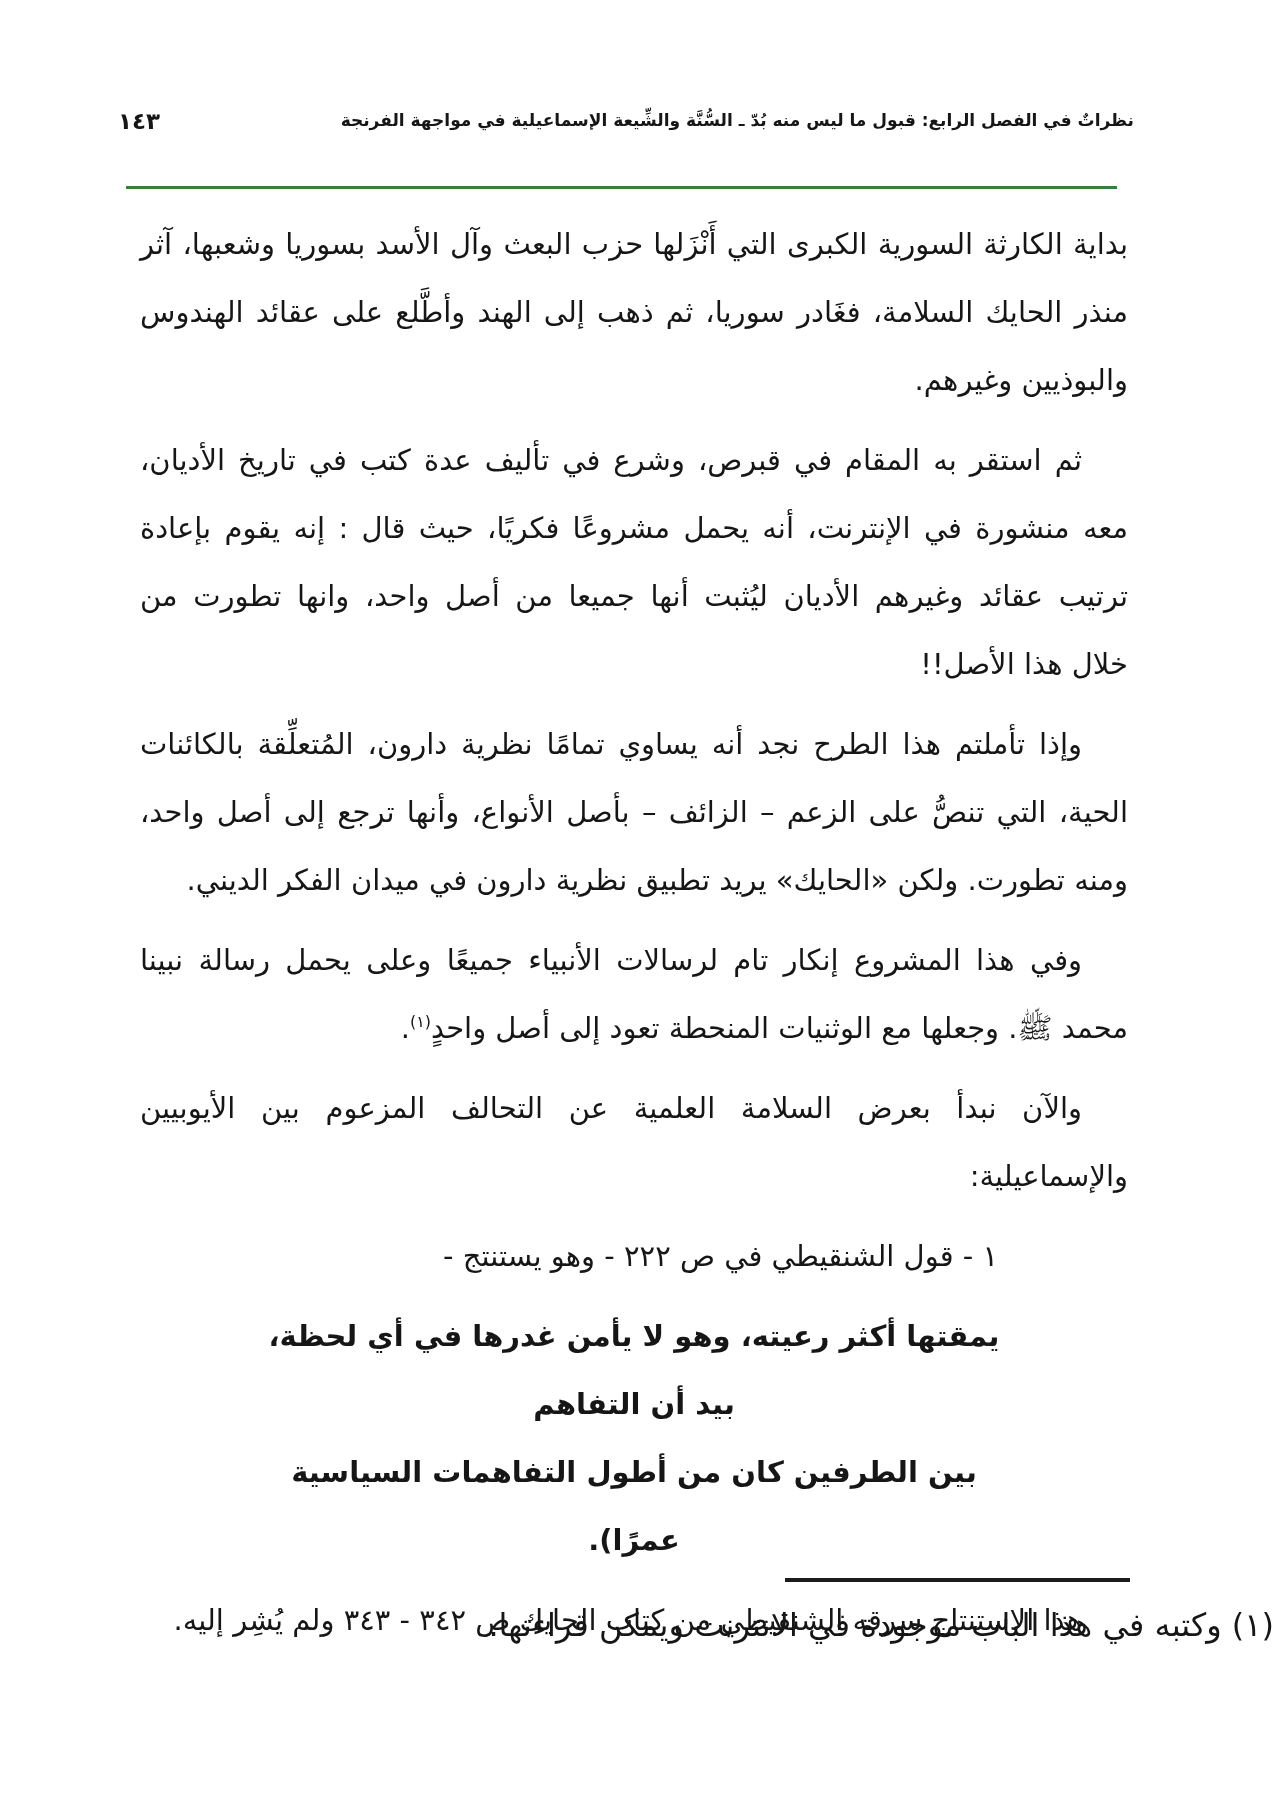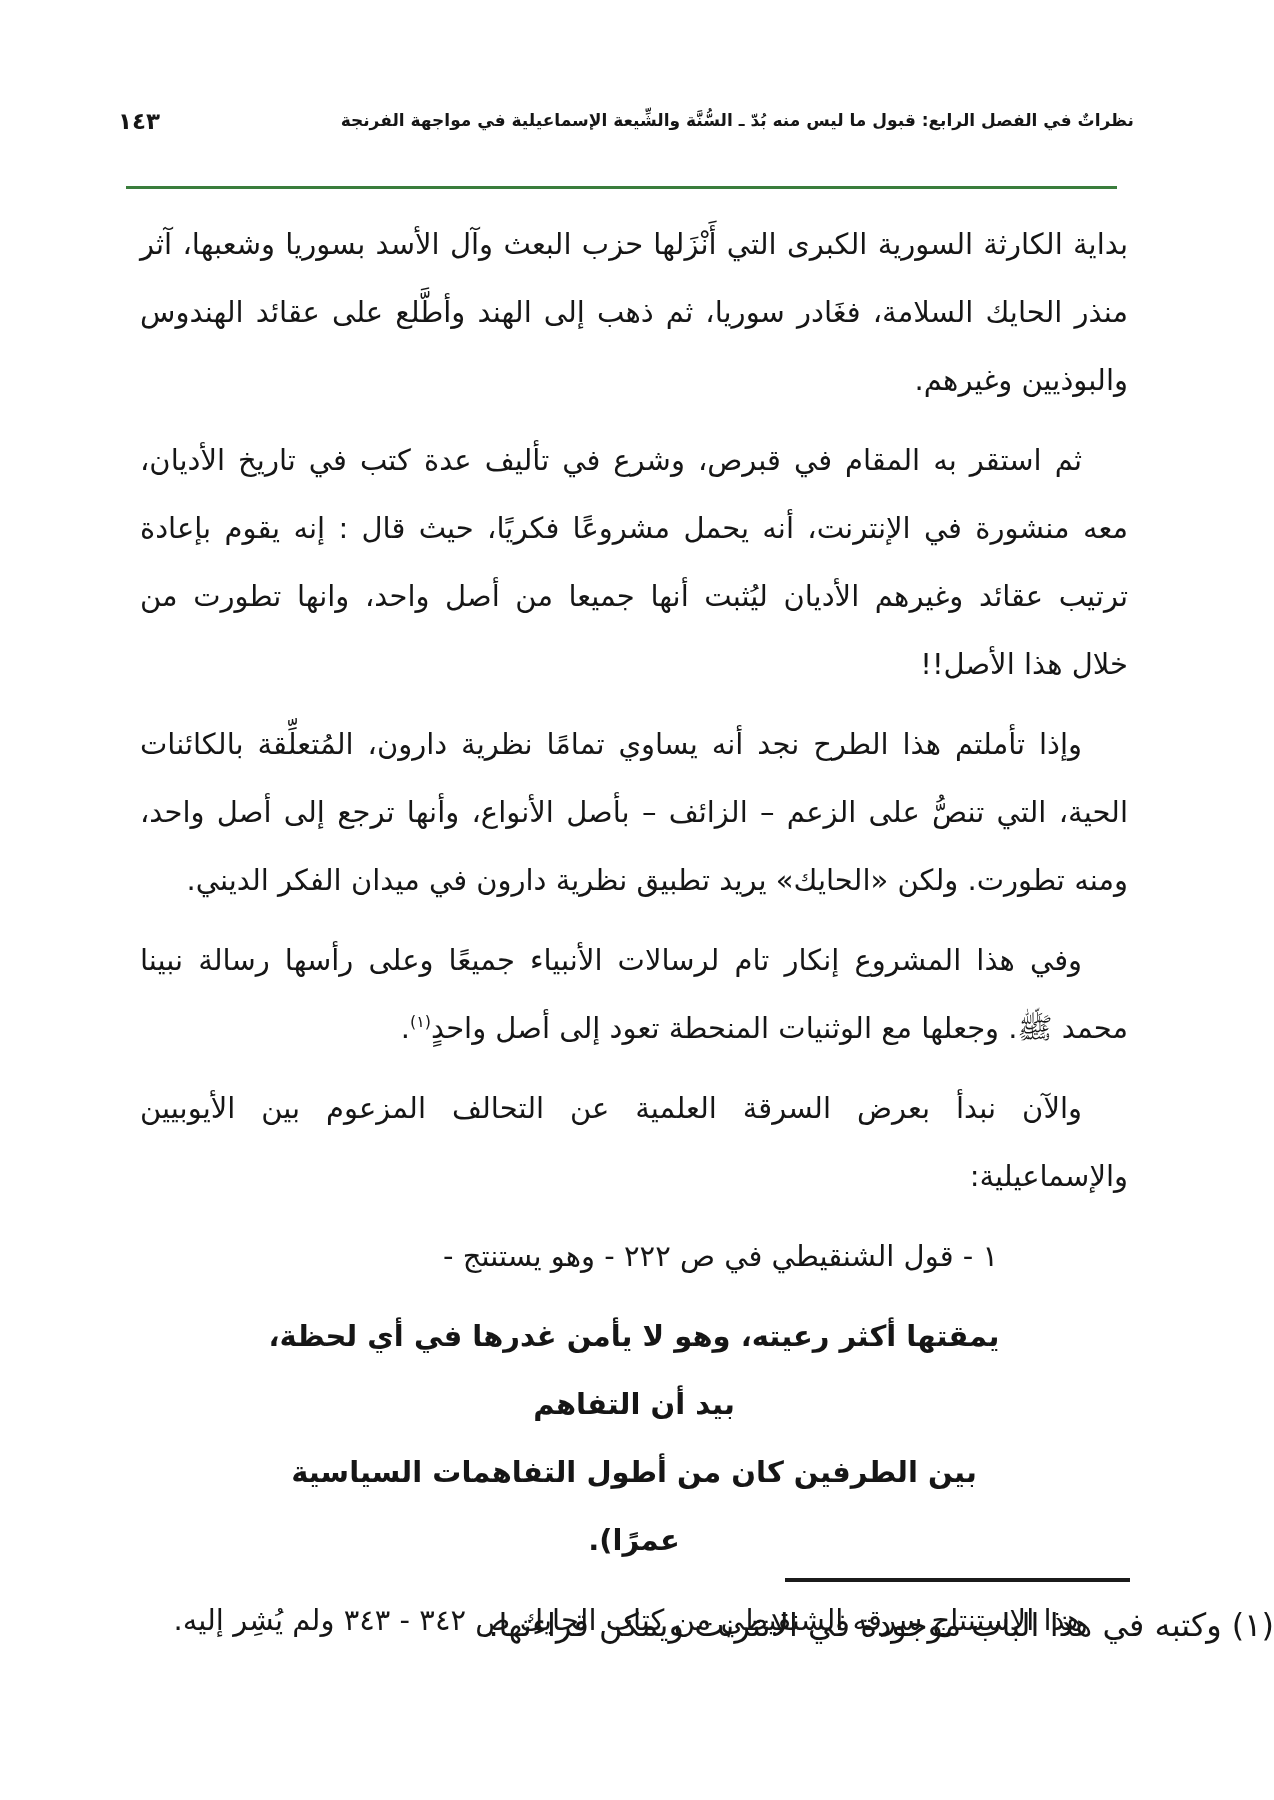--- a/index.html
+++ b/index.html
@@ -132,25 +132,25 @@
         <div class="line">معه منشورة في الإنترنت، أنه يحمل مشروعًا فكريًا، حيث قال : إنه يقوم بإعادة</div>
         <div class="line">ترتيب عقائد وغيرهم الأديان ليُثبت أنها جميعا من أصل واحد، وانها تطورت من</div>
         <div class="line last">خلال هذا الأصل!!</div>
       </div>
       <div class="block paragraph">
         <div class="line indent">وإذا تأملتم هذا الطرح نجد أنه يساوي تمامًا نظرية دارون، المُتعلِّقة بالكائنات</div>
         <div class="line">الحية، التي تنصُّ على الزعم – الزائف – بأصل الأنواع، وأنها ترجع إلى أصل واحد،</div>
         <div class="line last">ومنه تطورت. ولكن «الحايك» يريد تطبيق نظرية دارون في ميدان الفكر الديني.</div>
       </div>
       <div class="block paragraph">
-        <div class="line indent">وفي هذا المشروع إنكار تام لرسالات الأنبياء جميعًا وعلى رأسها رسالة نبينا</div>
+        <div class="line indent">وفي هذا المشروع إنكار تام لرسالات الأنبياء جميعًا وعلى يحمل رسالة نبينا</div>
         <div class="line last">محمد ﷺ. وجعلها مع الوثنيات المنحطة تعود إلى أصل واحدٍ<sup class="fn-mark">(١)</sup>.</div>
       </div>
       <div class="block paragraph">
-        <div class="line indent">والآن نبدأ بعرض السرقة العلمية عن التحالف المزعوم بين الأيوبيين</div>
+        <div class="line indent">والآن نبدأ بعرض السلامة العلمية عن التحالف المزعوم بين الأيوبيين</div>
         <div class="line last">والإسماعيلية:</div>
       </div>
       <div class="block item">
         <div class="line last">١ - قول الشنقيطي في ص ٢٢٢ - وهو يستنتج -</div>
       </div>
       <div class="block quote">
         <div class="line">يمقتها أكثر رعيته، وهو لا يأمن غدرها في أي لحظة، بيد أن التفاهم</div>
         <div class="line last">بين الطرفين كان من أطول التفاهمات السياسية عمرًا).</div>
       </div>
       <div class="block paragraph">

